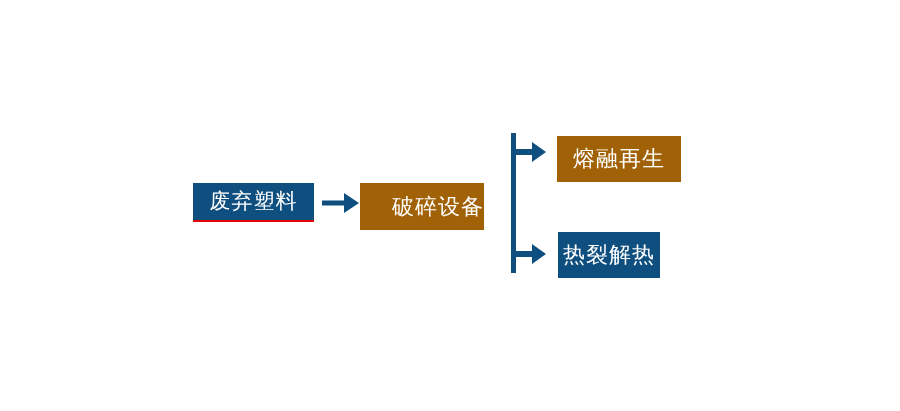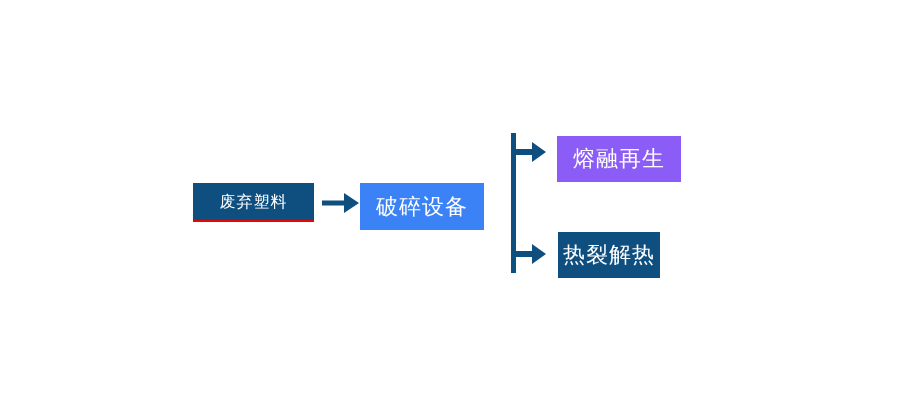--- a/index.html
+++ b/index.html
@@ -35,40 +35,41 @@
   }
 
   
   #node-input {
     left: 193px;
     top: 183px;
     width: 121px;
     height: 39px;
     background: #0E4F7F;
     border-bottom: 2px solid #E30808;
-    font-size: 16px;
+    font-size: 21px;
   }
 
   
   #node-process {
     left: 360px;
     top: 183px;
     width: 124px;
     height: 47px;
-    background: #3b82f6;
+    background: #a16207;
     font-size: 22px;
+    justify-content: flex-end;
   }
 
   
   #node-output-melt {
     left: 557px;
     top: 136px;
     width: 124px;
     height: 46px;
-    background: #8b5cf6;
+    background: #a16207;
     font-size: 22px;
   }
   #node-output-pyrolysis {
     left: 558px;
     top: 232px;
     width: 102px;
     height: 46px;
     background: #0E4F7F;
     font-size: 22px;
   }

